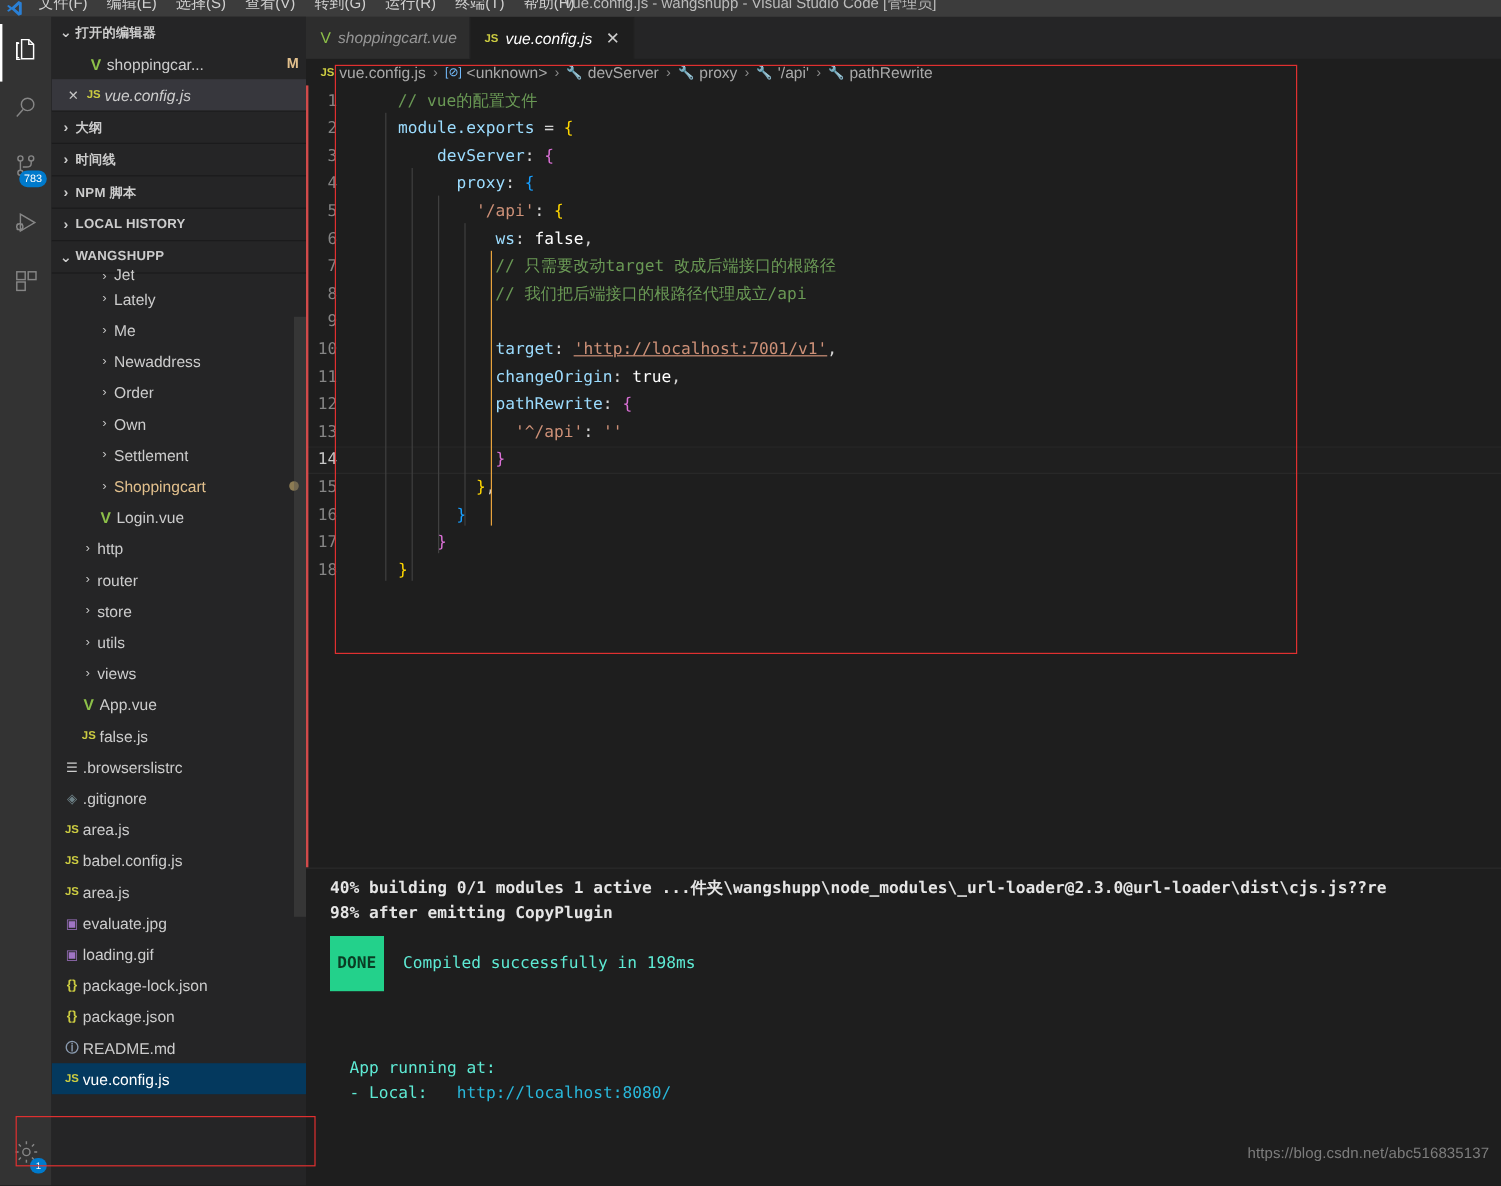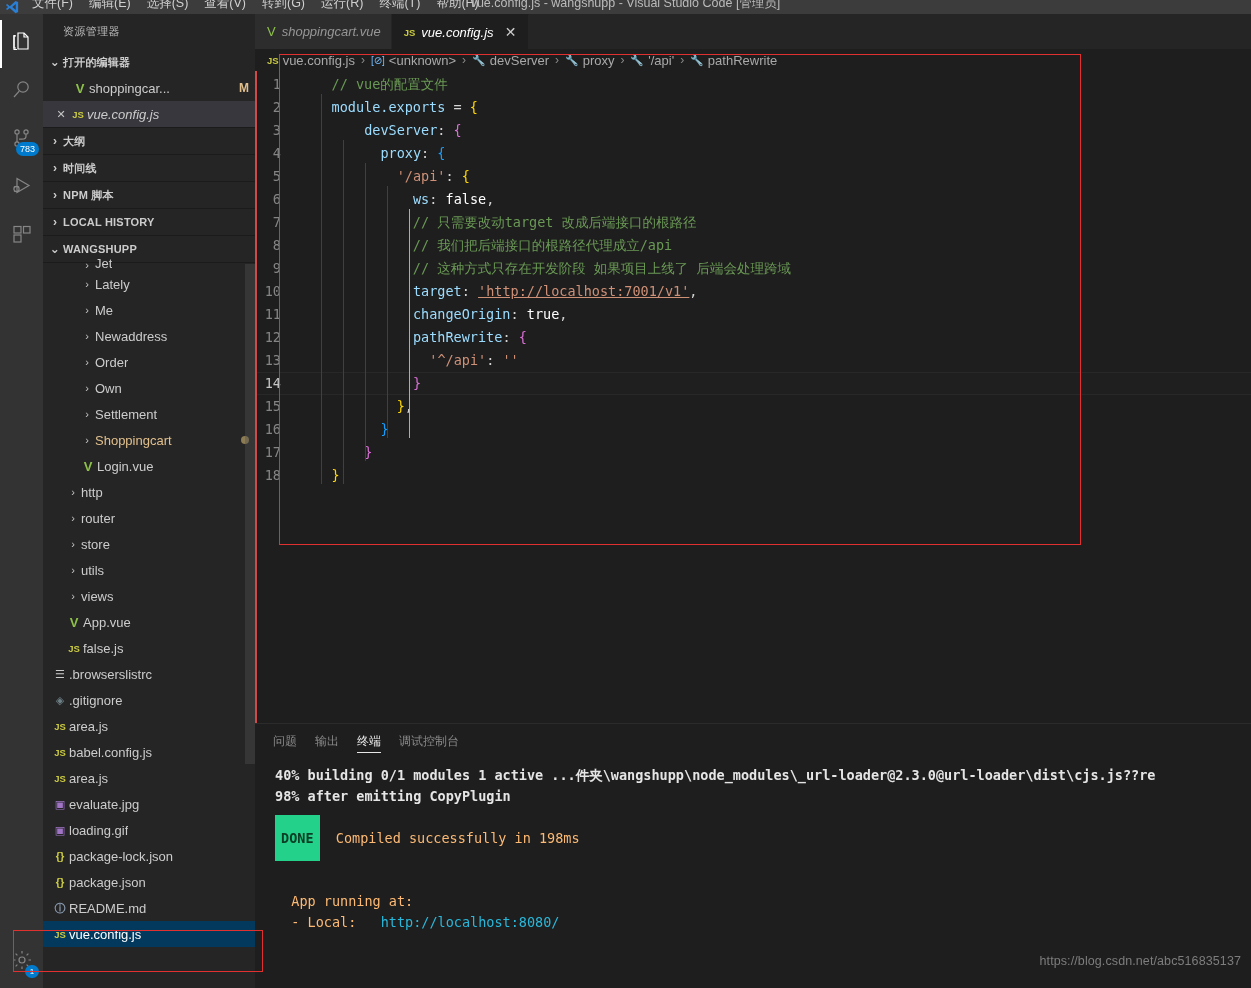--- a/index.html
+++ b/index.html
@@ -148,21 +148,21 @@
   .ptab { font-size: 12px; color: #8a8a8a; height: 35px; line-height: 35px; position: relative; }
   .ptab.active { color: #e7e7e7; }
   .ptab.active::after {
     content: ""; position: absolute; left: 0; right: 0; bottom: 6px; height: 1px; background: #e7e7e7;
   }
   .term {
     flex: 1; padding: 6px 0 0 20px; font-family: "DejaVu Sans Mono", "Liberation Mono", monospace;
     font-size: 13.5px; line-height: 21px; color: #cccccc; white-space: pre; overflow: hidden;
   }
   .t-white { color: #e5e5e5; font-weight: bold; }
-  .t-green { color: #fdba74; }
+  .t-green { color: #5eead4; margin-top: 24px; }
   .t-done  { background: #23d18b; color: #0b3c24; font-weight: bold; padding: 15px 6px; }
   .t-cyan  { color: #29b8db; }
   .t-blank { height: 21px; }
 
   
   .watermark {
     position: absolute; right: 10px; bottom: 20px; font-size: 12.5px; color: #7d7d7d;
     font-family: "Liberation Sans", sans-serif; letter-spacing: .1px;
   }
   .scroll-v {
@@ -248,21 +248,20 @@
           <svg width="24" height="24" viewBox="0 0 24 24" fill="none" stroke="currentColor" stroke-width="1.2">
             <circle cx="12" cy="12" r="3"></circle>
             <path d="M12 3v2.5M12 18.5V21M3 12h2.5M18.5 12H21M5.6 5.6l1.8 1.8M16.6 16.6l1.8 1.8M18.4 5.6l-1.8 1.8M7.4 16.6l-1.8 1.8"></path>
           </svg>
         </span>
         <span class="badge small">1</span>
       </div>
     </div>
 
     <div class="sidebar">
-      <div class="sb-title">资源管理器</div>
 
       <div class="sec-header">
         <span class="tw">⌄</span>
         <span>打开的编辑器</span>
       </div>
       <div class="row" style="padding-left:28px;">
         <span class="ficon vue-ic">V</span>
         <span class="lbl">shoppingcar...</span>
         <span class="badge-m">M</span>
       </div>
@@ -486,40 +485,34 @@
         </div>
         <div id="codelines">
             <div class="cline"><span class="ln">1</span><span class="ctext"><span class="c-plain">    </span><span class="c-com">// vue的配置文件</span></span></div>
             <div class="cline"><span class="ln">2</span><span class="ctext"><span class="c-op"> </span><span class="c-op"> </span><span class="c-op"> </span><span class="c-op"> </span><span class="c-id">module.exports</span><span class="c-op"> </span><span class="c-op">=</span><span class="c-op"> </span><span class="c-b1">{</span></span></div>
             <div class="cline"><span class="ln">3</span><span class="ctext"><span class="c-op"> </span><span class="c-op"> </span><span class="c-op"> </span><span class="c-op"> </span><span class="c-op"> </span><span class="c-op"> </span><span class="c-op"> </span><span class="c-op"> </span><span class="c-id">devServer</span><span class="c-op">:</span><span class="c-op"> </span><span class="c-b2">{</span></span></div>
             <div class="cline"><span class="ln">4</span><span class="ctext"><span class="c-op"> </span><span class="c-op"> </span><span class="c-op"> </span><span class="c-op"> </span><span class="c-op"> </span><span class="c-op"> </span><span class="c-op"> </span><span class="c-op"> </span><span class="c-op"> </span><span class="c-op"> </span><span class="c-id">proxy</span><span class="c-op">:</span><span class="c-op"> </span><span class="c-b3">{</span></span></div>
             <div class="cline"><span class="ln">5</span><span class="ctext"><span class="c-op"> </span><span class="c-op"> </span><span class="c-op"> </span><span class="c-op"> </span><span class="c-op"> </span><span class="c-op"> </span><span class="c-op"> </span><span class="c-op"> </span><span class="c-op"> </span><span class="c-op"> </span><span class="c-op"> </span><span class="c-op"> </span><span class="c-str">'/api'</span><span class="c-op">:</span><span class="c-op"> </span><span class="c-b1">{</span></span></div>
             <div class="cline"><span class="ln">6</span><span class="ctext"><span class="c-op"> </span><span class="c-op"> </span><span class="c-op"> </span><span class="c-op"> </span><span class="c-op"> </span><span class="c-op"> </span><span class="c-op"> </span><span class="c-op"> </span><span class="c-op"> </span><span class="c-op"> </span><span class="c-op"> </span><span class="c-op"> </span><span class="c-op"> </span><span class="c-op"> </span><span class="c-id">ws</span><span class="c-op">:</span><span class="c-op"> </span><span class="c-kw">false</span><span class="c-op">,</span></span></div>
             <div class="cline"><span class="ln">7</span><span class="ctext"><span class="c-plain">              </span><span class="c-com">// 只需要改动target 改成后端接口的根路径</span></span></div>
             <div class="cline"><span class="ln">8</span><span class="ctext"><span class="c-plain">              </span><span class="c-com">// 我们把后端接口的根路径代理成立/api</span></span></div>
-            <div class="cline"><span class="ln">9</span><span class="ctext"><span class="c-plain">              </span><span class="c-com">// 这种方式只存在开发阶段 如果项目上线了 后端会处理跨域</span></span></div>
+            <div class="cline"><span class="ln">9</span><span class="ctext"><span class="c-plain">              </span></span></div>
             <div class="cline"><span class="ln">10</span><span class="ctext"><span class="c-op"> </span><span class="c-op"> </span><span class="c-op"> </span><span class="c-op"> </span><span class="c-op"> </span><span class="c-op"> </span><span class="c-op"> </span><span class="c-op"> </span><span class="c-op"> </span><span class="c-op"> </span><span class="c-op"> </span><span class="c-op"> </span><span class="c-op"> </span><span class="c-op"> </span><span class="c-id">target</span><span class="c-op">:</span><span class="c-op"> </span><span class="c-link">'http://localhost:7001/v1'</span><span class="c-op">,</span></span></div>
             <div class="cline"><span class="ln">11</span><span class="ctext"><span class="c-op"> </span><span class="c-op"> </span><span class="c-op"> </span><span class="c-op"> </span><span class="c-op"> </span><span class="c-op"> </span><span class="c-op"> </span><span class="c-op"> </span><span class="c-op"> </span><span class="c-op"> </span><span class="c-op"> </span><span class="c-op"> </span><span class="c-op"> </span><span class="c-op"> </span><span class="c-id">changeOrigin</span><span class="c-op">:</span><span class="c-op"> </span><span class="c-kw">true</span><span class="c-op">,</span></span></div>
             <div class="cline"><span class="ln">12</span><span class="ctext"><span class="c-op"> </span><span class="c-op"> </span><span class="c-op"> </span><span class="c-op"> </span><span class="c-op"> </span><span class="c-op"> </span><span class="c-op"> </span><span class="c-op"> </span><span class="c-op"> </span><span class="c-op"> </span><span class="c-op"> </span><span class="c-op"> </span><span class="c-op"> </span><span class="c-op"> </span><span class="c-id">pathRewrite</span><span class="c-op">:</span><span class="c-op"> </span><span class="c-b2">{</span></span></div>
             <div class="cline"><span class="ln">13</span><span class="ctext"><span class="c-op"> </span><span class="c-op"> </span><span class="c-op"> </span><span class="c-op"> </span><span class="c-op"> </span><span class="c-op"> </span><span class="c-op"> </span><span class="c-op"> </span><span class="c-op"> </span><span class="c-op"> </span><span class="c-op"> </span><span class="c-op"> </span><span class="c-op"> </span><span class="c-op"> </span><span class="c-op"> </span><span class="c-op"> </span><span class="c-str">'^/api'</span><span class="c-op">:</span><span class="c-op"> </span><span class="c-str">''</span></span></div>
             <div class="cline cur"><span class="ln cur">14</span><span class="ctext"><span class="c-op"> </span><span class="c-op"> </span><span class="c-op"> </span><span class="c-op"> </span><span class="c-op"> </span><span class="c-op"> </span><span class="c-op"> </span><span class="c-op"> </span><span class="c-op"> </span><span class="c-op"> </span><span class="c-op"> </span><span class="c-op"> </span><span class="c-op"> </span><span class="c-op"> </span><span class="c-b2">}</span></span></div>
             <div class="cline"><span class="ln">15</span><span class="ctext"><span class="c-op"> </span><span class="c-op"> </span><span class="c-op"> </span><span class="c-op"> </span><span class="c-op"> </span><span class="c-op"> </span><span class="c-op"> </span><span class="c-op"> </span><span class="c-op"> </span><span class="c-op"> </span><span class="c-op"> </span><span class="c-op"> </span><span class="c-b1">}</span><span class="c-op">,</span></span></div>
             <div class="cline"><span class="ln">16</span><span class="ctext"><span class="c-op"> </span><span class="c-op"> </span><span class="c-op"> </span><span class="c-op"> </span><span class="c-op"> </span><span class="c-op"> </span><span class="c-op"> </span><span class="c-op"> </span><span class="c-op"> </span><span class="c-op"> </span><span class="c-b3">}</span></span></div>
             <div class="cline"><span class="ln">17</span><span class="ctext"><span class="c-op"> </span><span class="c-op"> </span><span class="c-op"> </span><span class="c-op"> </span><span class="c-op"> </span><span class="c-op"> </span><span class="c-op"> </span><span class="c-op"> </span><span class="c-b2">}</span></span></div>
             <div class="cline"><span class="ln">18</span><span class="ctext"><span class="c-op"> </span><span class="c-op"> </span><span class="c-op"> </span><span class="c-op"> </span><span class="c-b1">}</span></span></div>
           </div>
       </div>
 
       <div class="panel">
-        <div class="panel-tabs">
-          <div class="ptab">问题</div>
-          <div class="ptab">输出</div>
-          <div class="ptab active">终端</div>
-          <div class="ptab">调试控制台</div>
-        </div>
         <div class="term" id="term"><div class="t-white">40% building 0/1 modules 1 active ...件夹\wangshupp\node_modules\_url-loader@2.3.0@url-loader\dist\cjs.js??re</div><div class="t-white">98% after emitting CopyPlugin</div><div class="t-blank"></div><div><span class="t-done">DONE</span><span class="t-green">  Compiled successfully in 198ms</span></div><div class="t-blank"></div><div class="t-blank"></div><div class="t-green">  App running at:</div><div><span class="t-green">  - Local:   </span><span class="t-cyan">http://localhost:8080/</span></div></div>
       </div>
 
     </div>
   </div>
 
   <div class="annot" style="left:279px;top:54px;width:802px;height:491px;"></div>
   <div class="annot" style="left:13px;top:930px;width:250px;height:42px;"></div>
 
   <div class="watermark">https://blog.csdn.net/abc516835137</div>

